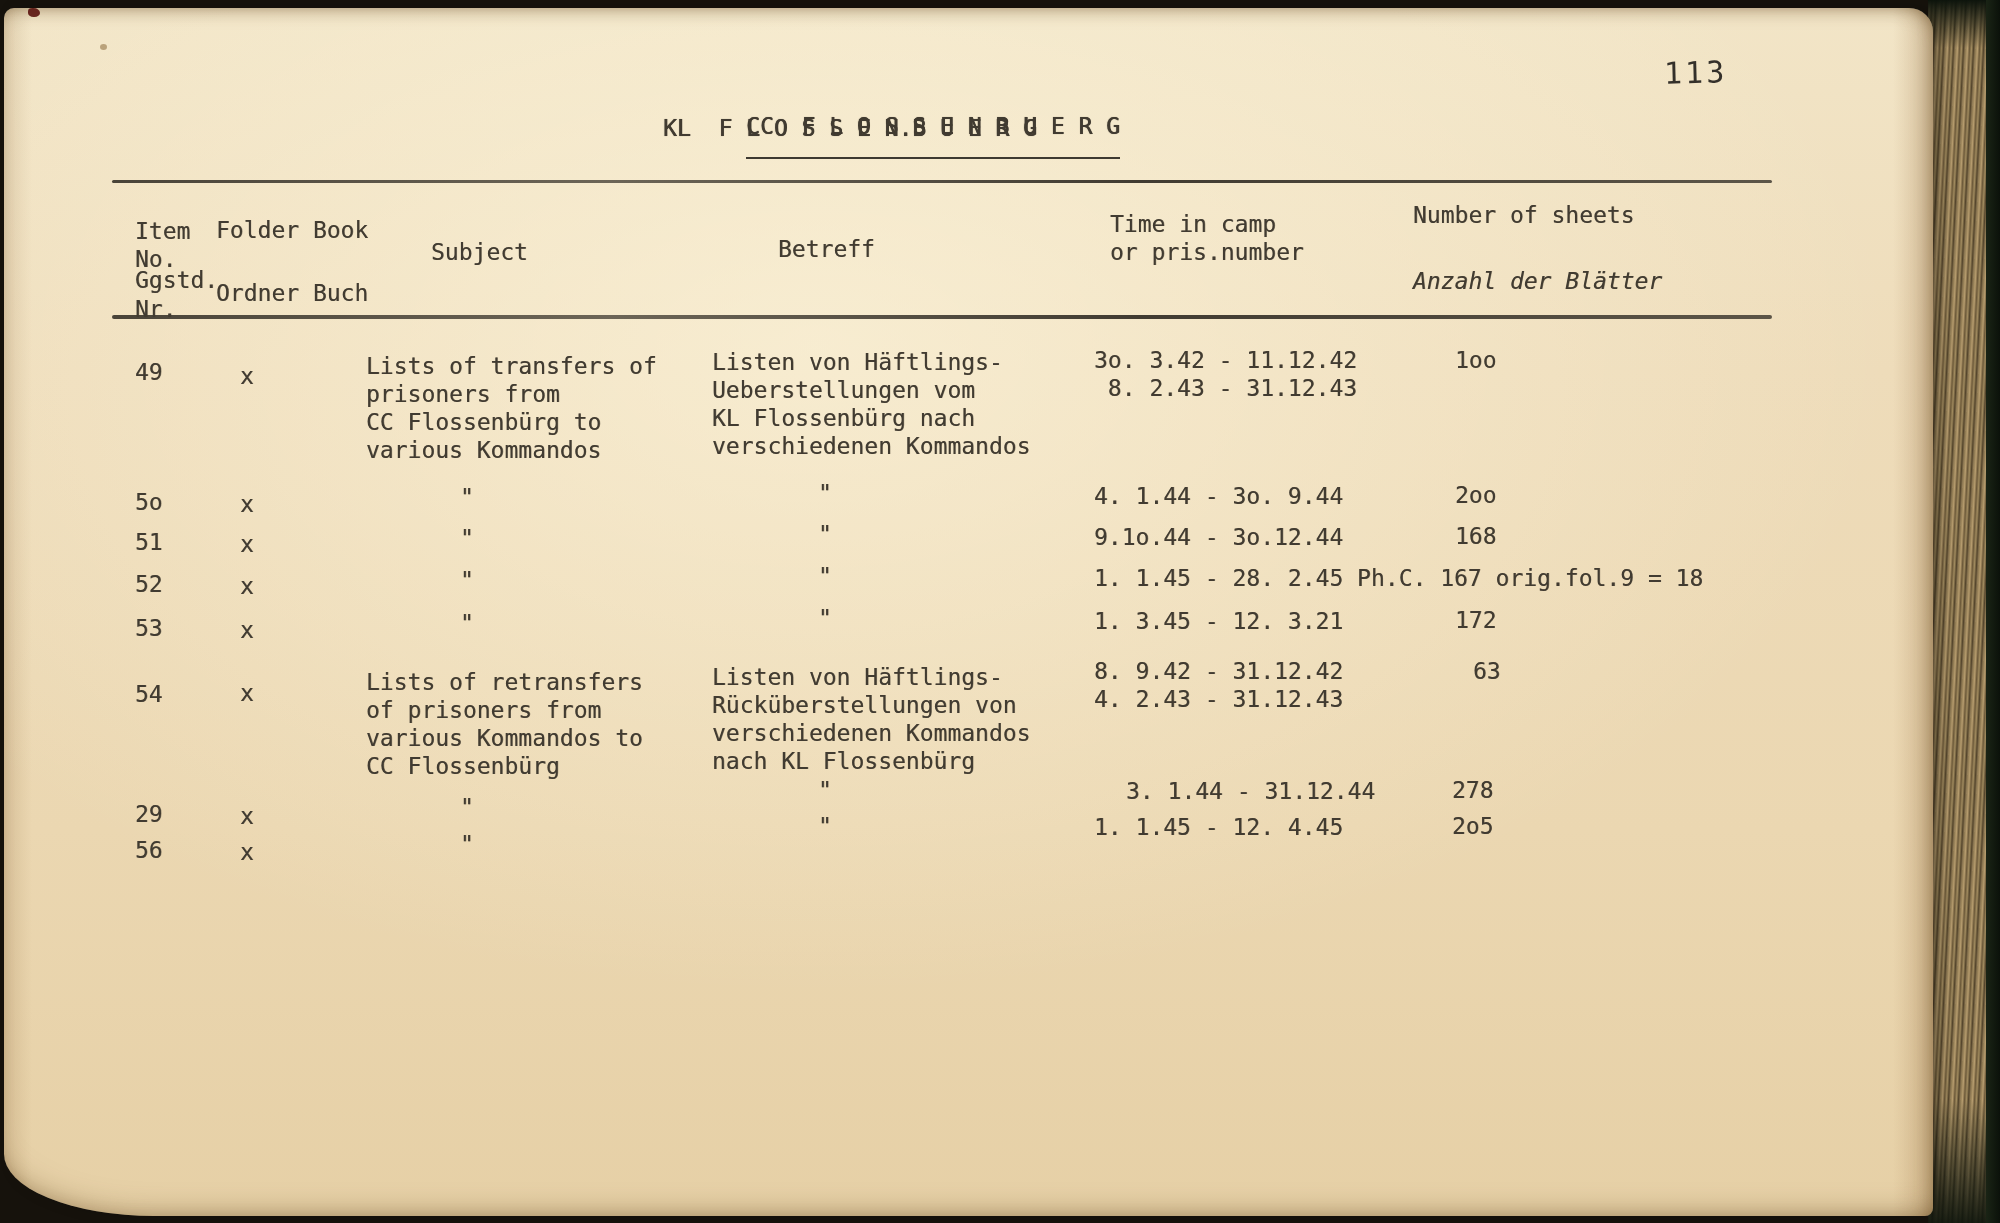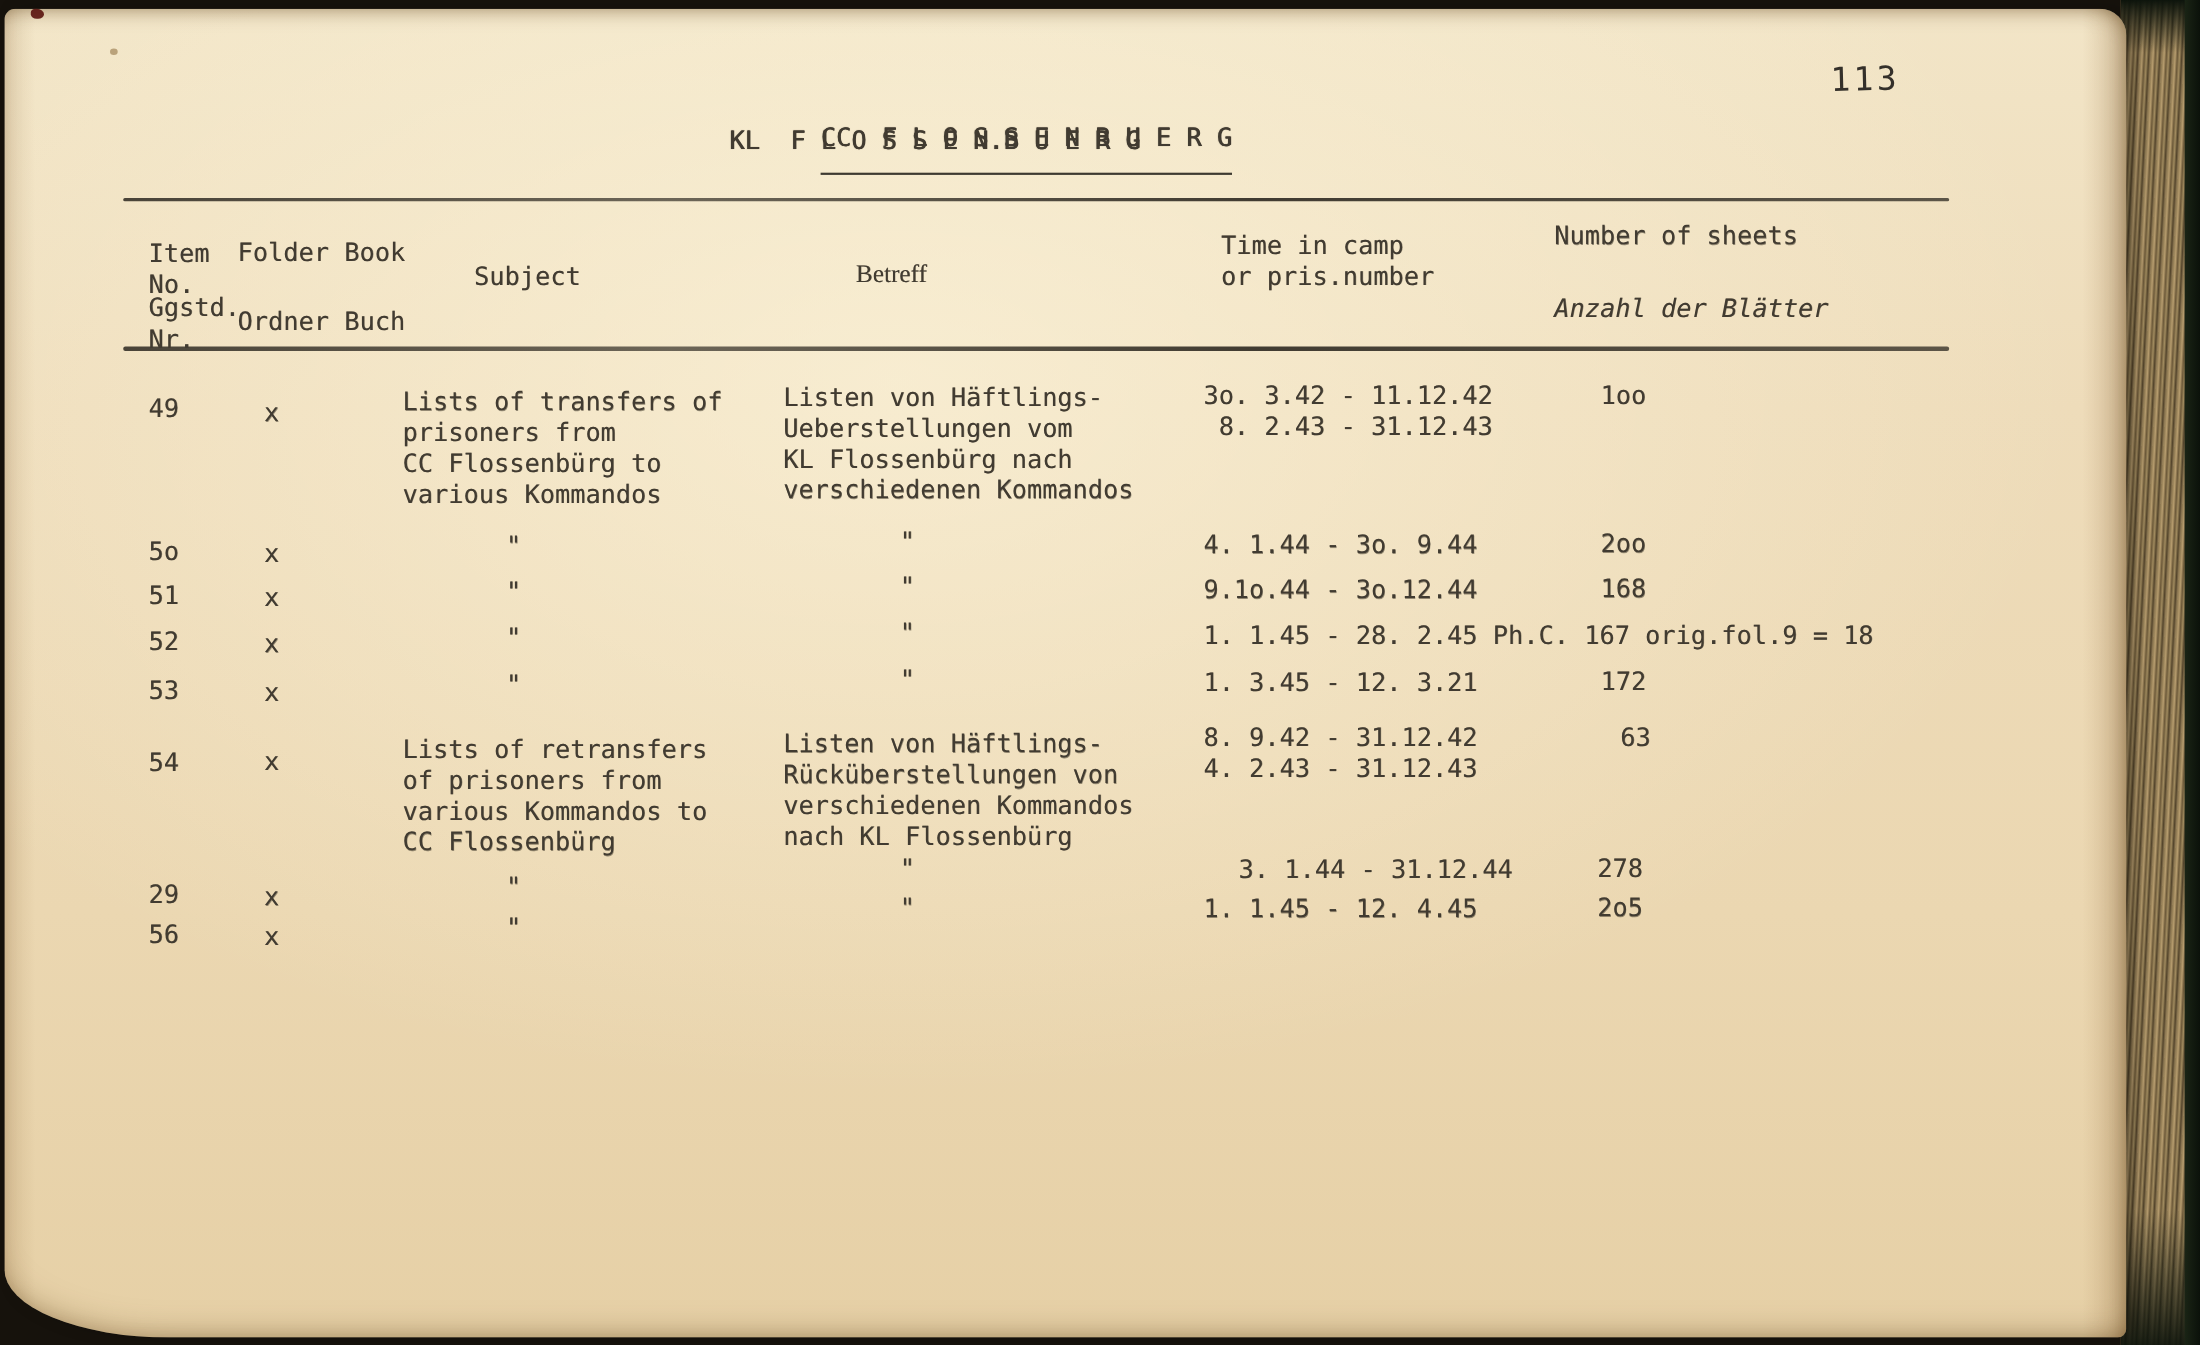--- a/index.html
+++ b/index.html
@@ -91,21 +91,21 @@
     </div>
     <div class="cell heavy" style="left:659px;top:106px;">KL  F L O S S E N.B U E R G</div>
 
     <div class="rule rule-top"></div>
     <div class="rule rule-header"></div>
 
     <div class="cell" style="left:131px;top:197px;margin-top:12px;">Item
 No.</div>
     <div class="cell" style="left:212px;top:208px;">Folder Book</div>
     <div class="cell" style="left:427px;top:230px;">Subject</div>
-    <div class="cell" style="left:774px;top:227px;font-family:Liberation Serif, serif;">Betreff</div>
+    <div class="cell" style="left:774px;top:227px;">Betreff</div>
     <div class="cell" style="left:1106px;top:202px;">Time in camp
 or pris.number</div>
     <div class="cell" style="left:1409px;top:193px;">Number of sheets</div>
     <div class="cell" style="left:131px;top:258px;line-height:29px;">Ggstd.
 Nr.</div>
     <div class="cell" style="left:212px;top:271px;">Ordner Buch</div>
     <div class="cell" style="left:1409px;top:259px;font-style:italic;">Anzahl der Blätter</div>
 
     <div class="cell" style="left:131px;top:350px;">49</div>
     <div class="cell" style="left:236px;top:354px;">x</div>

